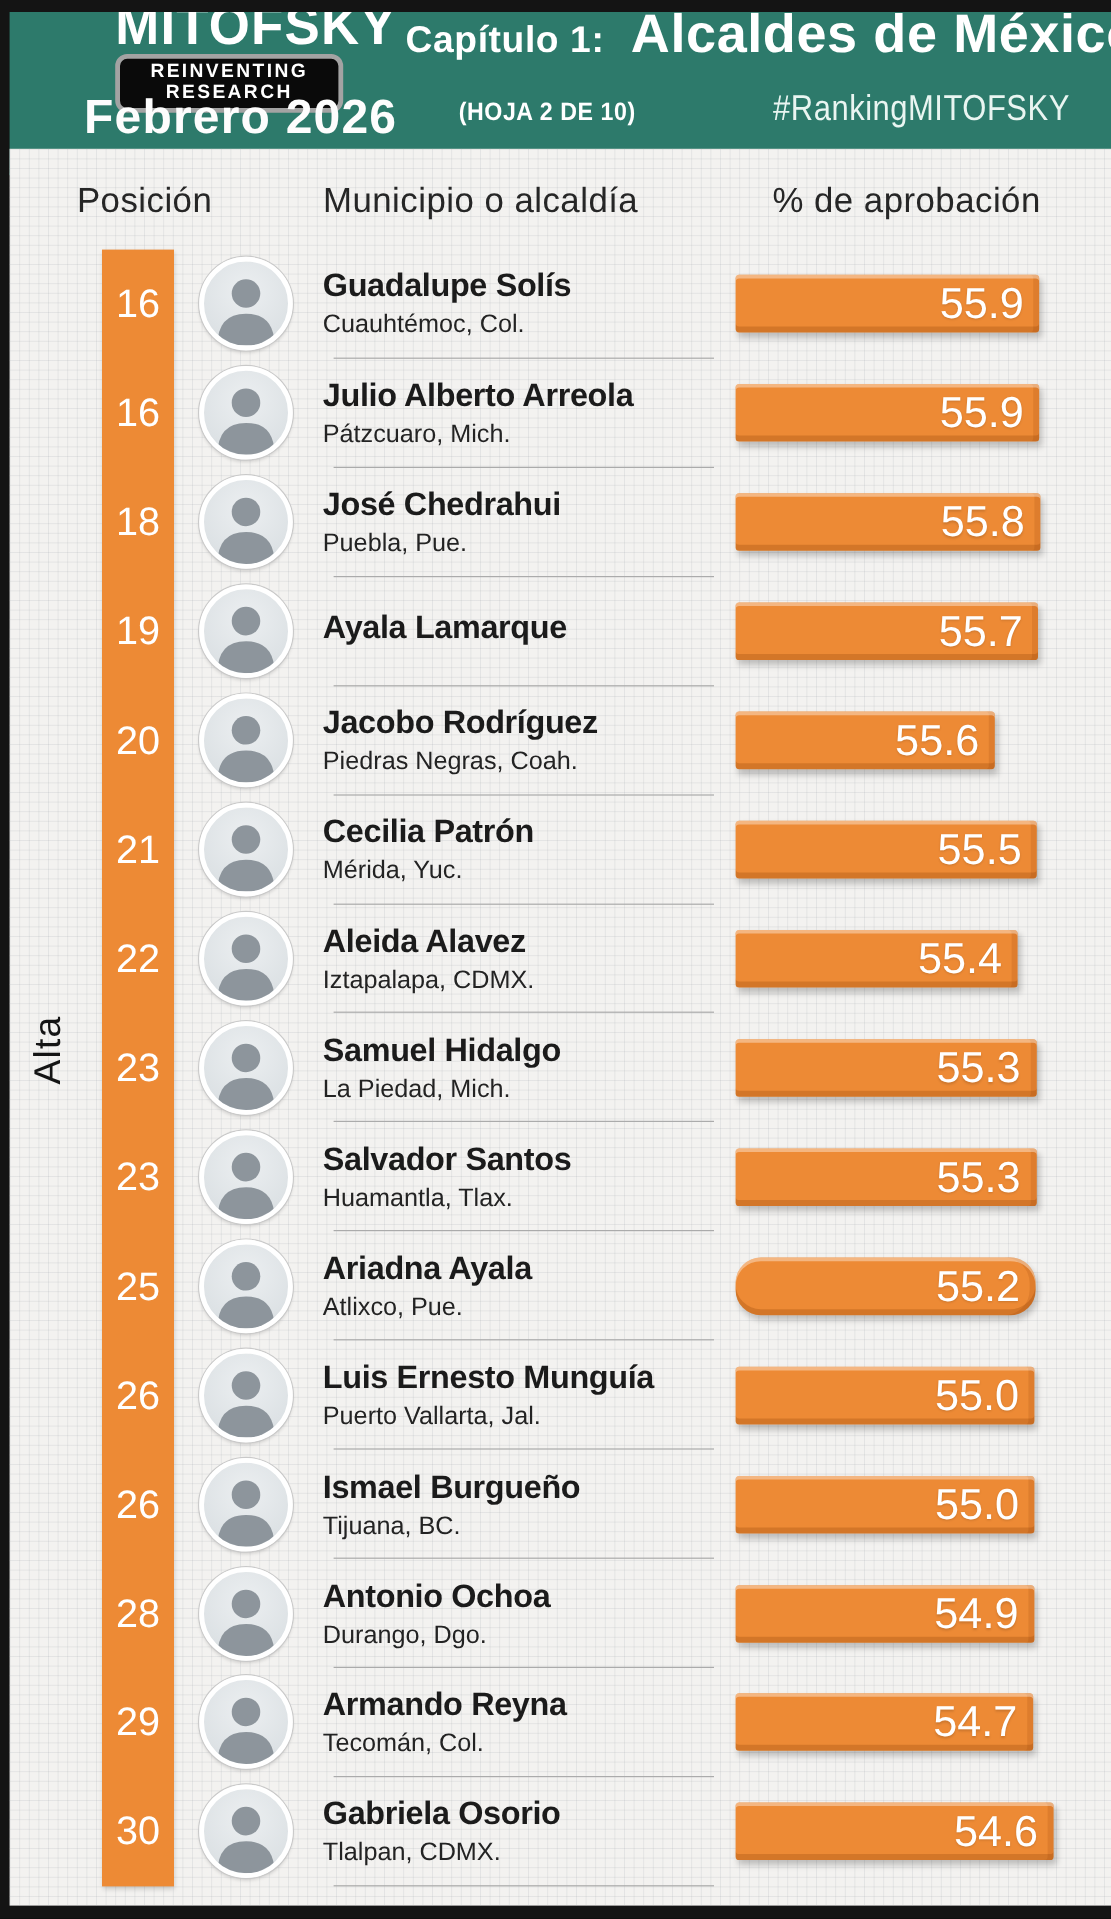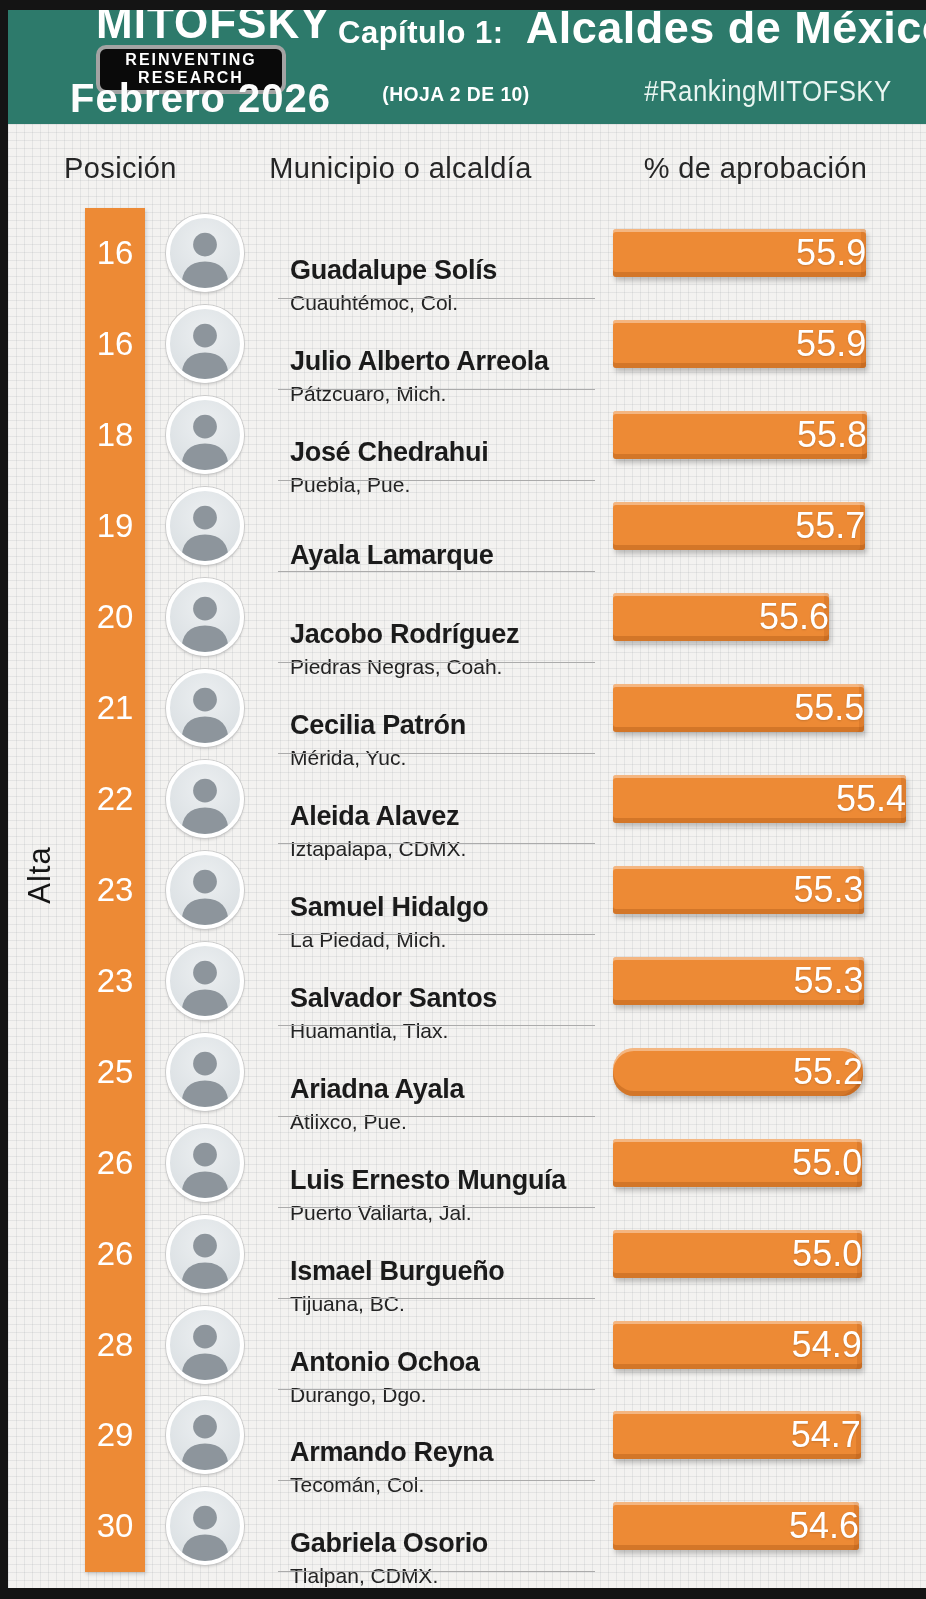--- a/index.html
+++ b/index.html
@@ -77,30 +77,31 @@
     font-size:33px; color:#fff;
   }
   .avatar{
     position:absolute; left:158px; top:50%; transform:translateY(-50%);
     width:78px; height:78px; border-radius:50%;
     background:radial-gradient(circle at 50% 35%, #eceff1 0%, #dde2e5 70%, #cfd5d9 100%);
     border:4px solid #fff; box-shadow:0 0 0 1px #c9c9c9, 0 2px 3px rgba(0,0,0,.15);
     overflow:hidden;
   }
   .avatar svg{ width:100%; height:100%; display:block; }
-  .info{ position:absolute; left:282px; top:50%; transform:translateY(-50%); width:330px;margin-top:32px; }
+  .info{ position:absolute; left:261px; top:50%; transform:translateY(-50%); width:330px; }
   .name{
     font-size:27px; font-weight:700; color:#1b1b1b; letter-spacing:-.3px;
     white-space:nowrap; margin-bottom:5px;
   }
   .muni{ font-size:21px; color:#232323; white-space:nowrap; }
   .bar{
     position:absolute; left:605px; top:50%; transform:translateY(-50%);
     height:48px; border-radius:3px; background:#ED8A35;
     display:flex; align-items:center; justify-content:flex-end;
+    padding-right:13px;
     box-shadow:
       inset 0 3px 0 rgba(255,255,255,.38),
       inset 0 -5px 0 rgba(140,60,5,.26),
       inset -5px 0 0 rgba(140,60,5,.16),
       2px 4px 5px rgba(0,0,0,.22);
   }
   .val{ font-size:36px; color:#fff; text-shadow:0 1px 2px rgba(0,0,0,.15); }
   .divider{
     position:absolute; left:270px; bottom:0; width:317px; height:0;
     border-top:1.5px solid #ababab;
@@ -246,21 +247,21 @@
     <div class="avatar">
       <svg viewBox="0 0 100 100">
         <circle cx="50" cy="38" r="17" fill="#8d959c"></circle>
         <path d="M16 100 Q16 62 50 62 Q84 62 84 100 Z" fill="#8d959c"></path>
       </svg>
     </div>
     <div class="info">
       <div class="name">Aleida Alavez</div>
       <div class="muni">Iztapalapa, CDMX.</div>
     </div>
-    <div class="bar" style="width: 293px;">
+    <div class="bar" style="width: 235px;">
       <span class="val">55.4</span>
     </div>
     <div class="divider"></div>
   </div>
 
   <div class="row">
     <div class="pos">23</div>
     <div class="avatar">
       <svg viewBox="0 0 100 100">
         <circle cx="50" cy="38" r="17" fill="#8d959c"></circle>
@@ -390,21 +391,21 @@
     <div class="avatar">
       <svg viewBox="0 0 100 100">
         <circle cx="50" cy="38" r="17" fill="#8d959c"></circle>
         <path d="M16 100 Q16 62 50 62 Q84 62 84 100 Z" fill="#8d959c"></path>
       </svg>
     </div>
     <div class="info">
       <div class="name">Gabriela Osorio</div>
       <div class="muni">Tlalpan, CDMX.</div>
     </div>
-    <div class="bar" style="width: 246px; justify-content: flex-end;">
+    <div class="bar" style="width: 265px; justify-content: flex-end;">
       <span class="val">54.6</span>
     </div>
     <div class="divider"></div>
   </div>
 </div>
   </main>
 
 </div>
 
 </body></html>

